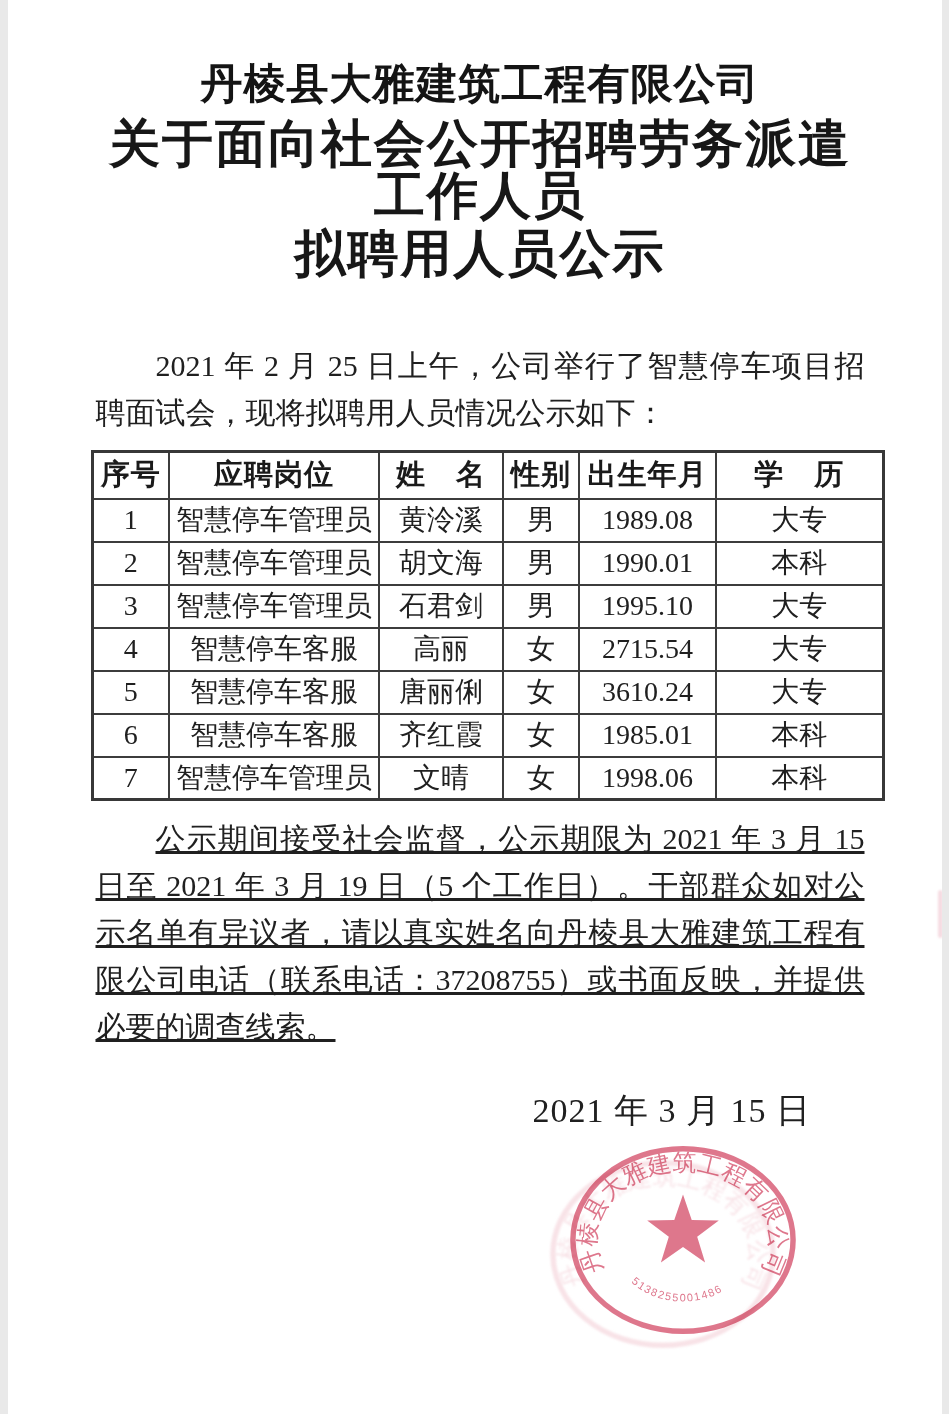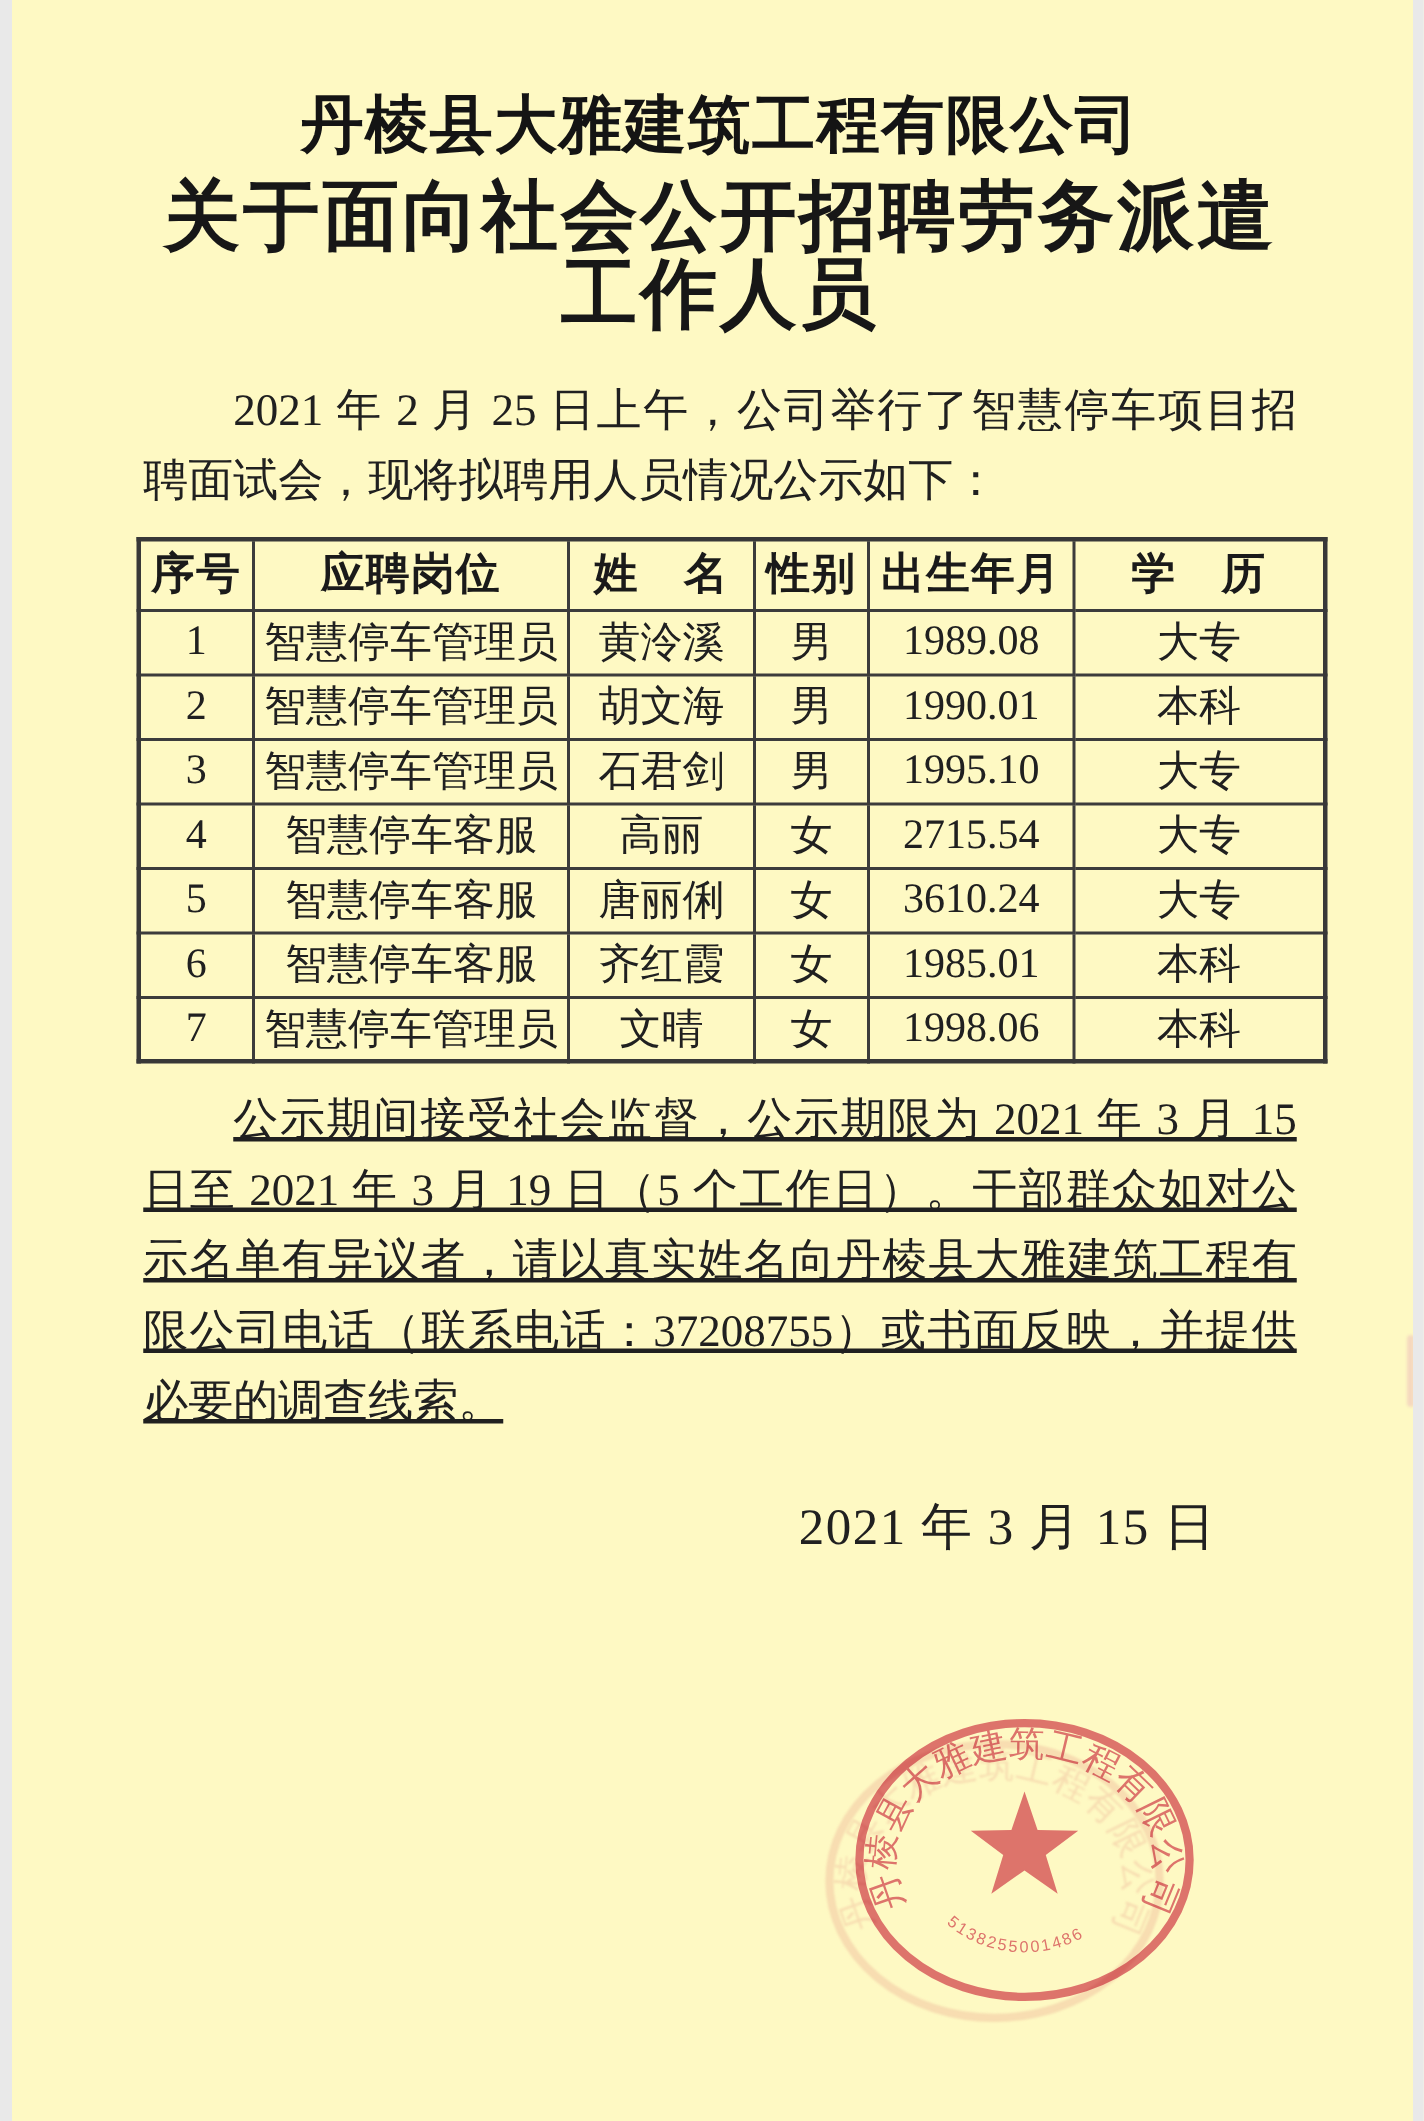--- a/index.html
+++ b/index.html
@@ -1,21 +1,21 @@
 <!DOCTYPE html>
 <html><head>
 <meta charset="utf-8">
 <style>
   * { margin:0; padding:0; box-sizing:border-box; }
   html,body { background:#e9e9e9; }
   .page {
     position:relative;
     width:934px; height:1414px;
     margin:0 auto;
-    background:#fef9c3;
+    background:#ffffff;
     color:#1f1f1f;
     font-family:"Liberation Serif","DejaVu Serif",serif;
     overflow:hidden;
   }
   .content { padding:0 77px 0 88px; }
 
   .title-company {
     margin-top:58px;
     font-family:"Liberation Serif","DejaVu Serif",serif;
     font-weight:700;
@@ -32,21 +32,21 @@
   }
   .title-subject.l1 { margin-top:8px; }
   .title-subject.l2 { margin-top:6px; }
 
   p.body-par {
     font-size:30px; line-height:47px;
     text-align:justify;
     text-indent:2em;
     color:#202020;
   }
-  .intro { margin-top:28px; }
+  .intro { margin-top:62px; }
   .supervision { margin-top:14px;text-decoration:underline; }
   .procedure { margin-top:2px; }
 
   table.roster {
     margin-top:14px; margin-left:-5px;
     width:791px;
     border-collapse:collapse;
     table-layout:fixed;
     padding-left:12px;
   }
@@ -100,20 +100,21 @@
   }
 </style>
 </head>
 <body>
 
 <div class="page">
   <div class="content">
 
     <div class="title-company">丹棱县大雅建筑工程有限公司</div>
     <div class="title-subject l1">关于面向社会公开招聘劳务派遣工作人员</div>
+    <div class="title-subject l2">拟聘用人员公示</div>
 
     <p class="body-par intro">2021 年 2 月 25 日上午，公司举行了智慧停车项目招聘面试会，现将拟聘用人员情况公示如下：</p>
 
     <table class="roster">
       <colgroup>
         <col style="width:77px">
           <col style="width:210px">
           <col style="width:124px">
         <col style="width:76px">
           <col style="width:137px">

